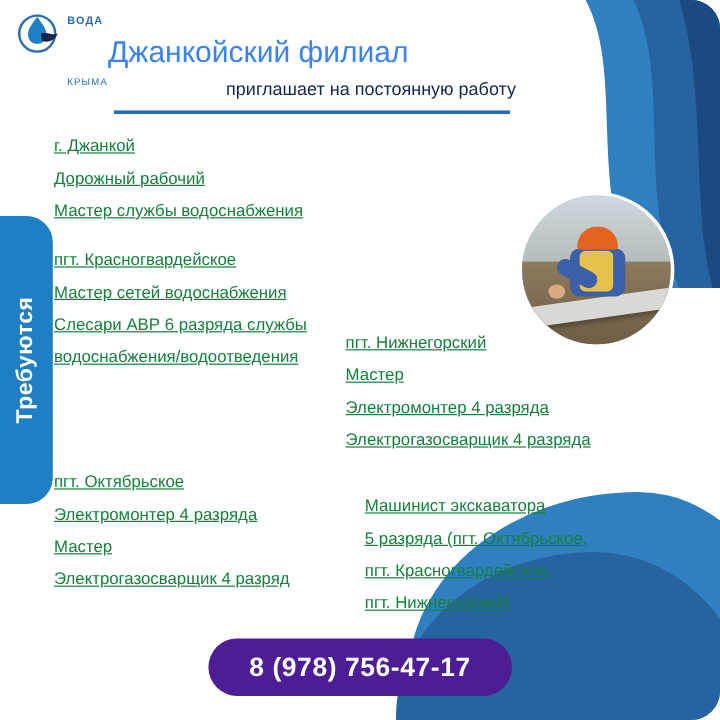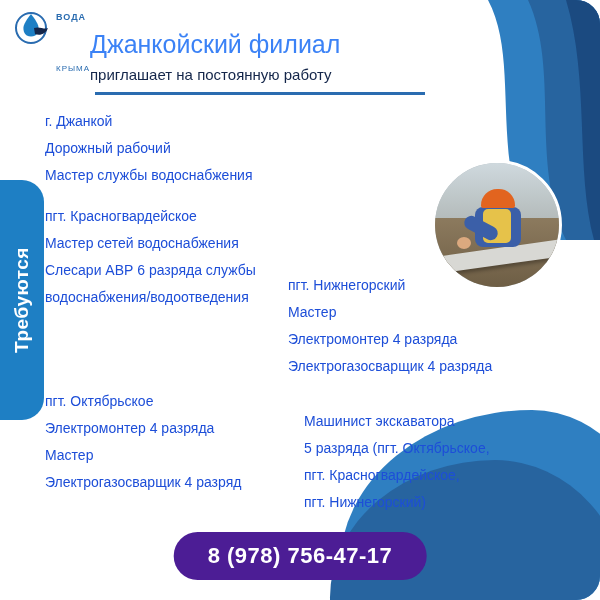--- a/index.html
+++ b/index.html
@@ -90,21 +90,21 @@
     text-align: left;
     font-size: 25px;
     font-weight: normal;
     color: #3b82f6;
   }
   .subtitle {
     position: absolute;
     left: 90px;
     top: 66px;
     width: 340px;
-    text-align: left;
+    text-align: right;
     font-size: 15px;
     color: #14264a;
   }
   .title-rule {
     position: absolute;
     left: 95px;
     top: 92px;
     width: 330px;
     height: 3px;
     background: #2a6cb0;
@@ -211,23 +211,24 @@
     top: 74px;
     width: 14px;
     height: 12px;
     background: #dba97f;
     border-radius: 50%;
   }
 
   
   .col {
     position: absolute;
-    color: #1d4ed8;
+    color: #15803d;
     font-size: 14px;
     line-height: 27px;
+    text-decoration: underline;
   }
   .col-left {
     left: 45px;
     top: 108px;
     width: 260px;
   }
   .col-right-1 {
     left: 288px;
     top: 272px;
     width: 250px;

